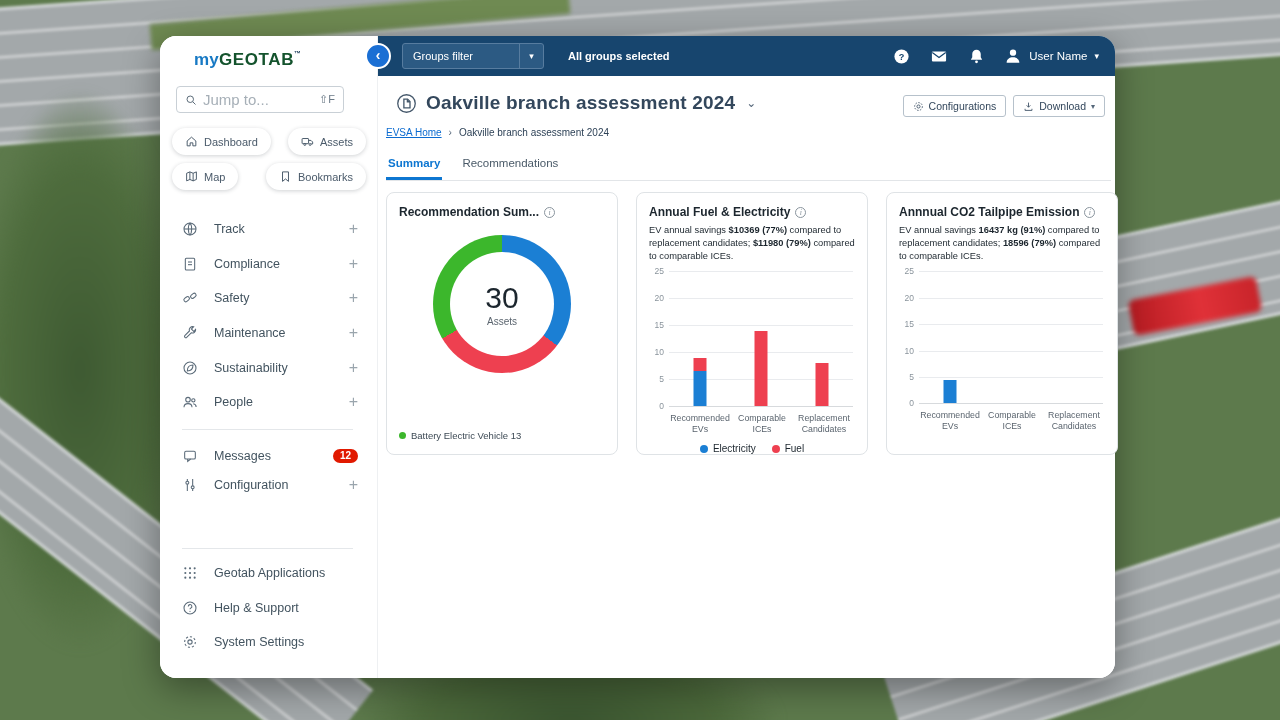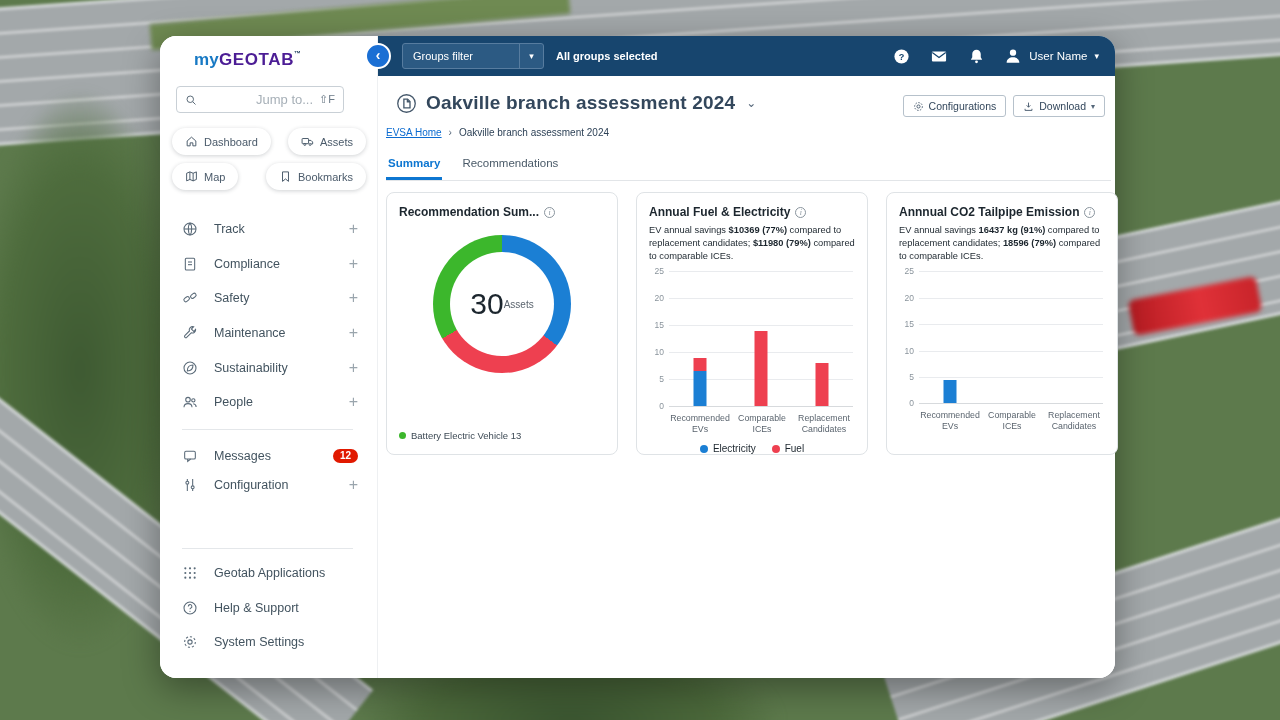--- a/index.html
+++ b/index.html
@@ -36,25 +36,25 @@
 
   
   .window { position:absolute; left:160px; top:36px; width:955px; height:642px;
     background:#fff; border-radius:16px; box-shadow:0 10px 36px rgba(0,0,0,.38); }
 
   
   .sidebar { position:absolute; left:0; top:0; width:218px; height:642px; background:#fff;
     border-radius:16px 0 0 16px; border-right:1px solid #eef0f2; }
   .logo { position:absolute; left:34px; top:14px; font-size:17px; font-weight:bold; letter-spacing:.2px; }
   .logo .p1 { color:#1779c4; }
-  .logo .p2 { color:#4c1d95; letter-spacing:.6px;margin-top:36px; }
+  .logo .p2 { color:#14532d; letter-spacing:.6px;margin-top:36px; }
   .logo .tm { color:#1d3d5c; font-size:7px; vertical-align:top; }
   .search { position:absolute; left:16px; top:50px; width:168px; height:27px; border:1px solid #c9d0d6;
     border-radius:4px; display:flex; align-items:center; padding:0 8px; gap:6px; background:#fff; }
-  .search input { border:none; outline:none; flex:1; min-width:0; font-size:13px; color:#59656e; font-family:inherit;text-align:right; }
+  .search input { border:none; outline:none; flex:1; min-width:0; font-size:15px; color:#59656e; font-family:inherit; }
   .search input::placeholder { color:#a6afb7; }
   .shortcut { font-size:11px; color:#6b7a87; }
   .quick { position:absolute; left:12px; top:92px; width:194px; display:flex; flex-wrap:wrap; justify-content:space-between; gap:8px 8px; }
   .pill { display:flex; align-items:center; gap:6px; height:27px; padding:0 13px; background:#fff;
     border-radius:16px; box-shadow:0 1px 4px rgba(40,50,60,.22); font-size:11px; color:#4a5a6a; cursor:pointer; }
   .pill svg { width:13px; height:13px; }
 
   .nav { position:absolute; left:0; top:176px; width:218px; }
   .nav-item { display:flex; align-items:center; height:34.6px; padding:0 20px 0 22px; cursor:pointer; }
   .nav-item svg { width:16px; height:16px; flex:none; }
@@ -67,21 +67,21 @@
   
   .topbar { position:absolute; left:218px; top:0; width:737px; height:40px; background:#17456e;
     border-radius:0 16px 0 0; display:flex; align-items:center; }
   .collapse { position:absolute; left:-13px; top:7px; width:26px; height:26px; border-radius:50%;
     background:#1a6fd4; border:2px solid #fff; color:#fff; display:flex; align-items:center; justify-content:center;
     font-size:14px; font-weight:bold; cursor:pointer; z-index:5; line-height:1; padding-bottom:2px; }
   .groups { margin-left:24px; height:26px; width:142px; background:#2c5a83; border:1px solid #577c9f;
     border-radius:3px; display:flex; align-items:center; cursor:pointer; }
   .groups-label { flex:1; padding-left:10px; font-size:11px; color:#fff; }
   .groups-caret { width:24px; align-self:stretch; border-left:1px solid #577c9f; display:flex; align-items:center; justify-content:center; color:#fff; font-size:9px; }
-  .all-groups { margin-left:12px; font-size:11px; font-weight:bold; color:#fff; }
+  .all-groups { margin-left:24px; font-size:11px; font-weight:bold; color:#fff; }
   .top-right { margin-left:auto; display:flex; align-items:center; gap:19px; padding-right:16px; }
   .top-right svg { width:17px; height:17px; cursor:pointer; }
   .user-chip { display:flex; align-items:center; gap:7px; cursor:pointer; }
   .user-name { color:#fff; font-size:11.5px; }
   .user-caret { color:#fff; font-size:9px; }
 
   
   .main { position:absolute; left:218px; top:40px; width:737px; height:602px; background:#fff; border-radius:0 0 16px 0; }
   .title-row { position:absolute; left:18px; top:16px; display:flex; align-items:center; gap:9px; }
   .title-row svg { width:21px; height:21px; }
@@ -107,21 +107,21 @@
   .card-title { font-size:12px; font-weight:bold; color:#1c262e; }
   .info { width:11px; height:11px; border:1px solid #8a959e; border-radius:50%; color:#8a959e;
     font-size:8px; display:flex; align-items:center; justify-content:center; font-style:italic; font-family:"Liberation Serif",serif; flex:none; }
   .info::before { content:"i"; }
   .subtitle { margin-top:5px; font-size:9.3px; line-height:1.38; color:#1c262e; }
   .subtitle b { font-weight:bold; }
 
   
   .donut-wrap { position:absolute; left:50%; top:42px; transform:translateX(-50%); width:138px; height:138px; }
   .donut { width:138px; height:138px; border-radius:50%; }
-  .donut-hole { position:absolute; inset:17px; background:#fff; border-radius:50%; display:flex; flex-direction:row; align-items:center; justify-content:center; }
+  .donut-hole { position:absolute; inset:17px; background:#fff; border-radius:50%; display:flex; flex-direction:column; align-items:center; justify-content:center; }
   .donut-value { font-size:30px; color:#1c262e; }
   .donut-label { font-size:10px; color:#5a646e; margin-top:1px; }
   .d-legend { position:absolute; left:12px; right:10px; bottom:13px; font-size:9.5px; color:#3d4a55; }
   .d-legend-row { display:flex; align-items:center; margin-top:5px; }
   .d-legend-row .spacer { flex:1; }
   .dot { width:7px; height:7px; border-radius:50%; display:inline-block; margin-right:5px; flex:none; }
 
   
   .chart { margin-top:10px; }
   .plot { position:relative; margin-left:20px; margin-right:2px; }

